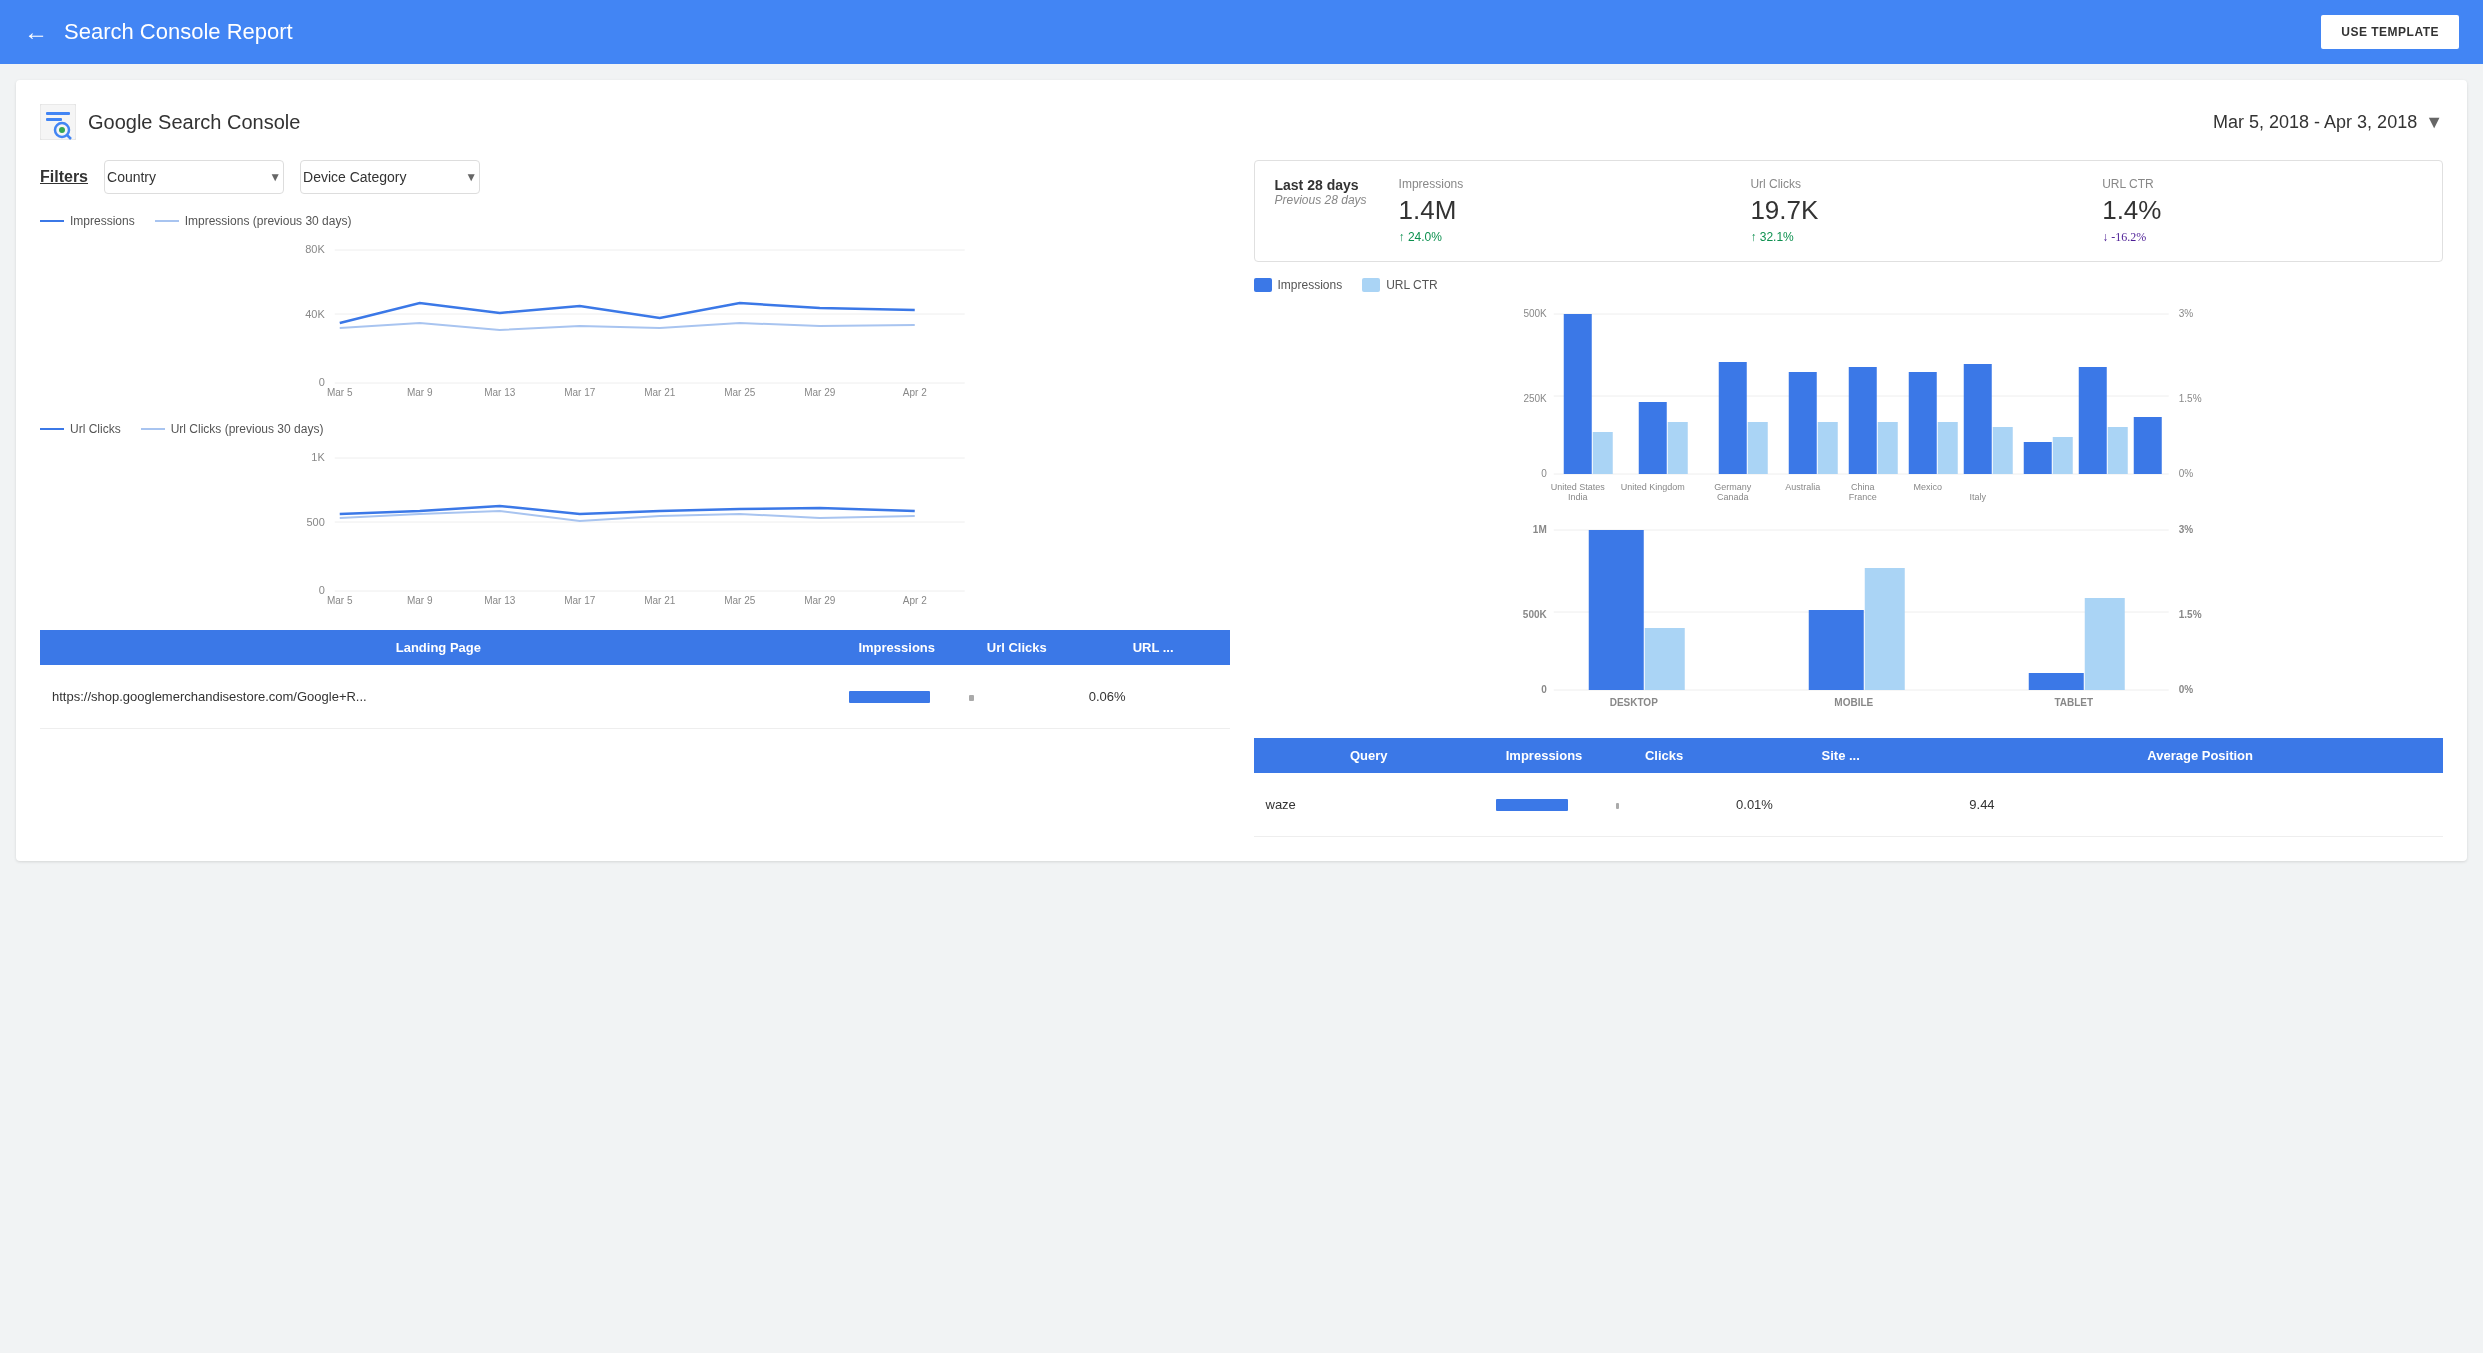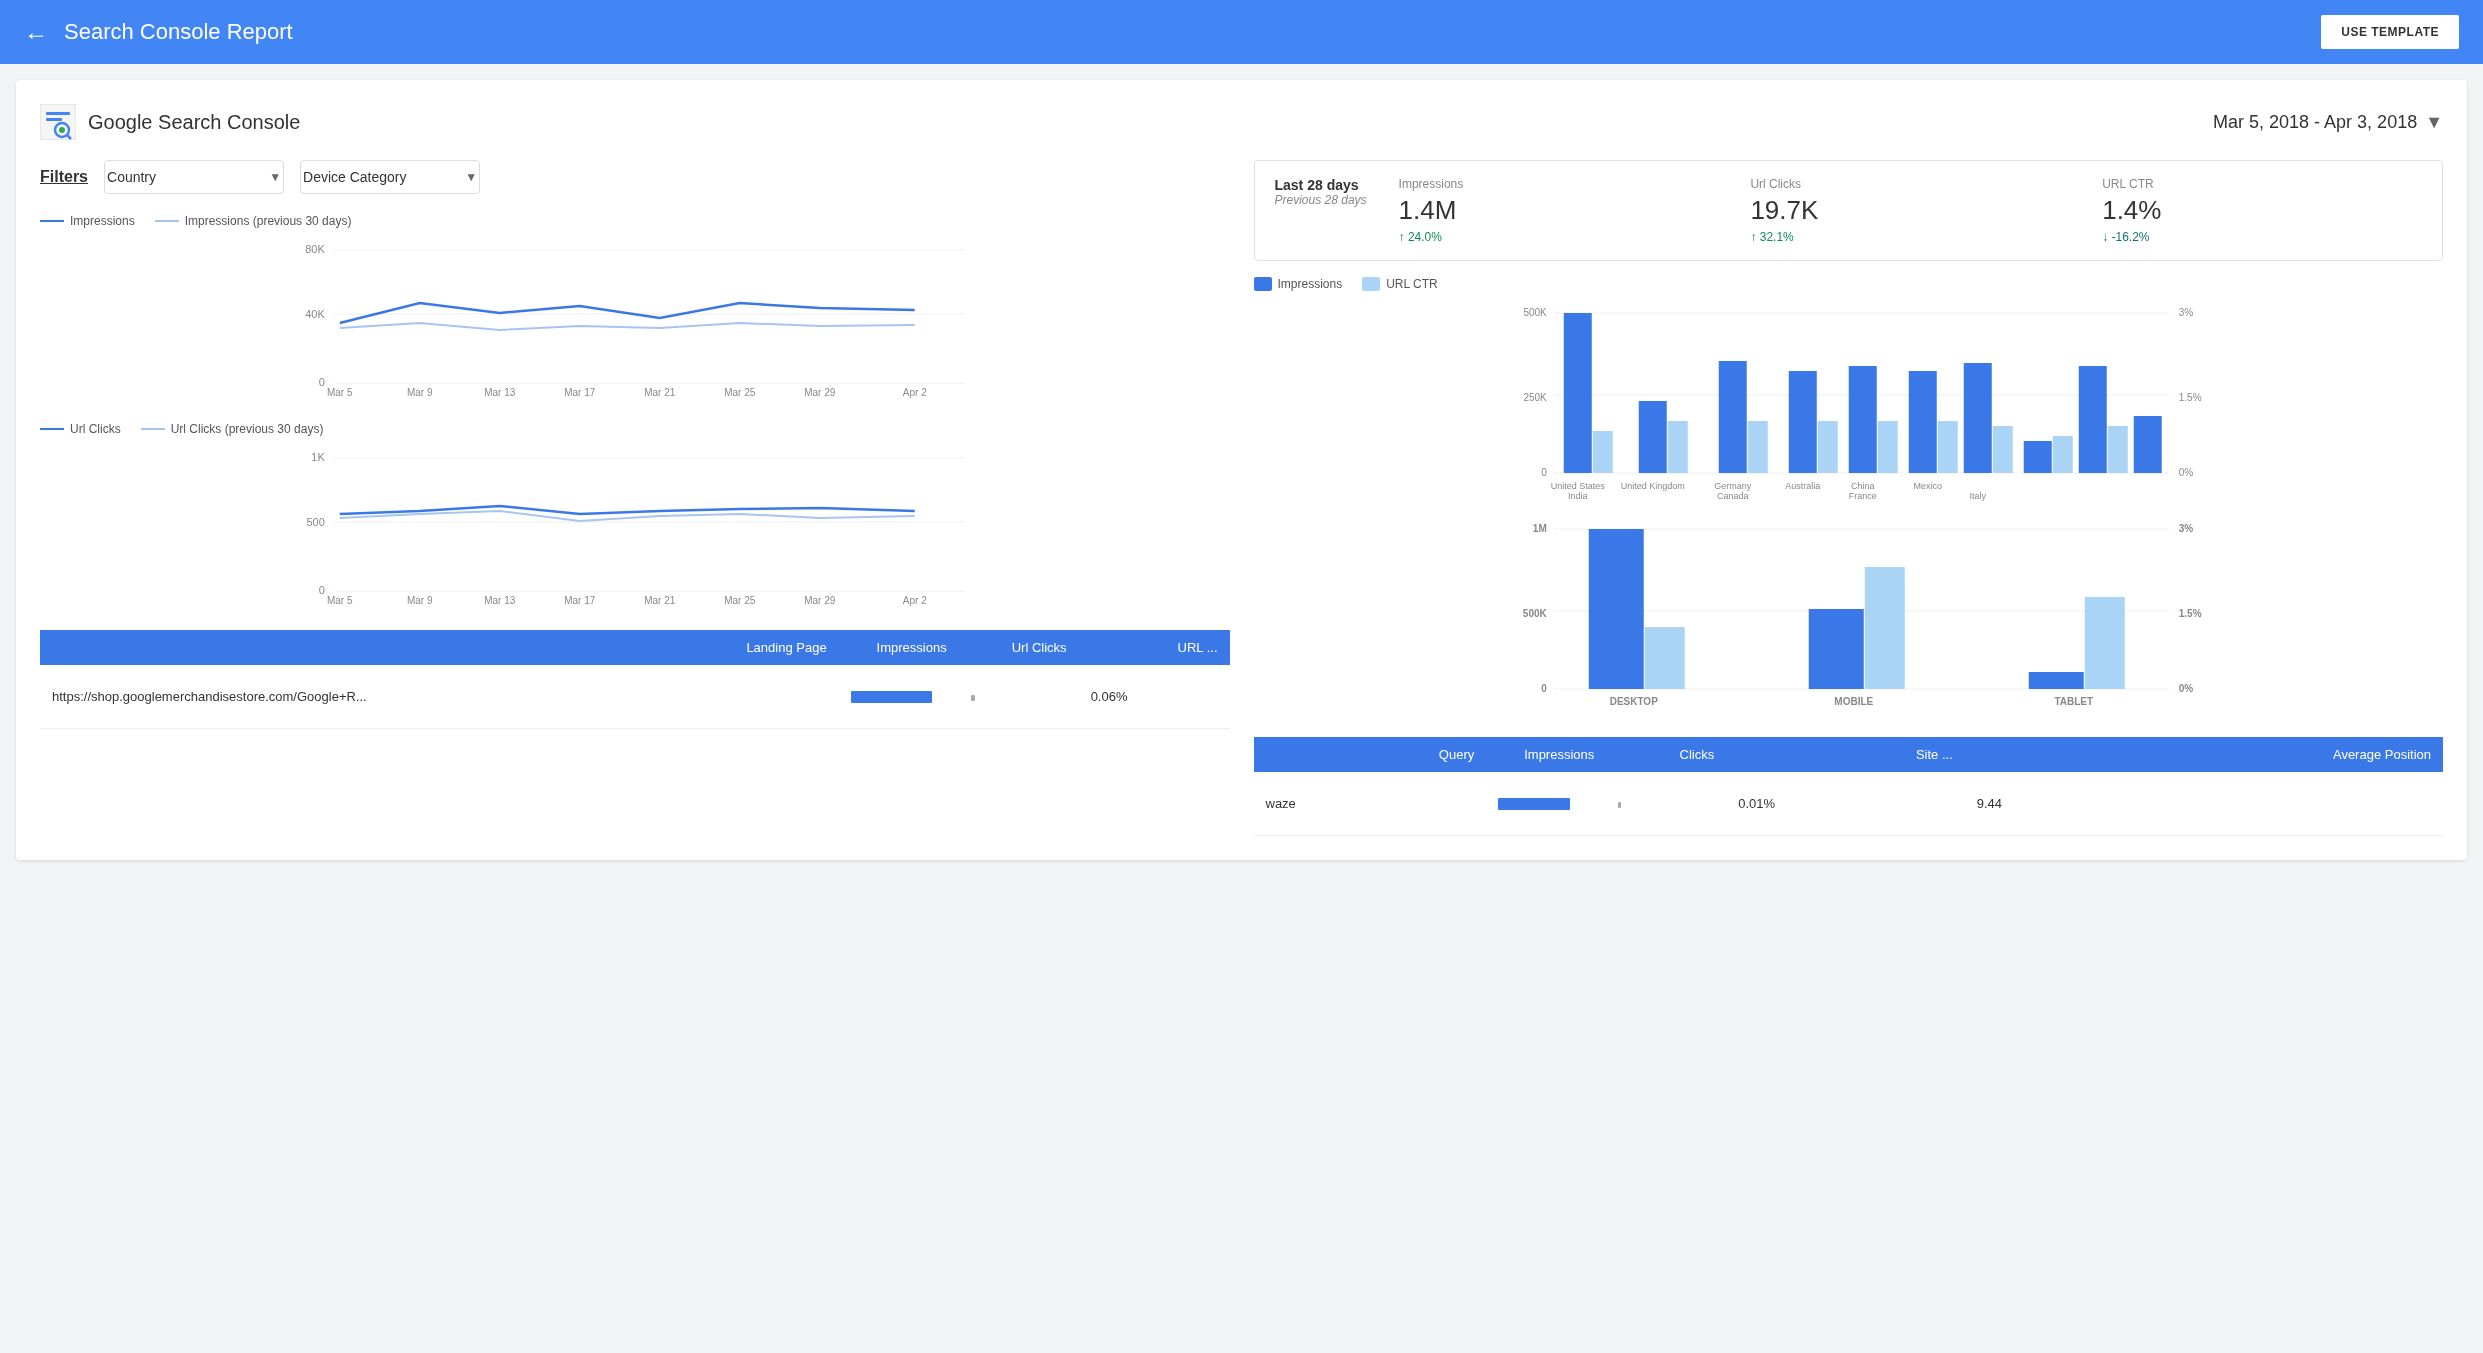--- a/index.html
+++ b/index.html
@@ -161,21 +161,21 @@
     }
     .stats-metric-value {
       font-size: 26px;
       font-weight: 300;
       color: #333;
     }
     .stats-metric-change {
       font-size: 12px;
     }
     .positive { color: #0d904f; }
-    .negative { color: #0f766e; }
+    .negative { color: #4c1d95; font-family: Liberation Serif, serif; }
 
     
     .chart-container {
       margin-bottom: 20px;
     }
     .chart-legend {
       display: flex;
       gap: 20px;
       margin-bottom: 10px;
       font-size: 12px;
@@ -210,22 +210,22 @@
     }
     table {
       width: 100%;
       border-collapse: collapse;
       font-size: 13px;
     }
     th {
       background: #3b78e7;
       color: white;
       padding: 10px 12px;
-      text-align: right;
-      font-weight: 400;
+      text-align: center;
+      font-weight: 700;
       font-size: 13px;
     }
     td {
       padding: 24px 12px;
       border-bottom: 1px solid #eee;
       font-size: 13px;
       color: #333;
     }
     .bar-cell {
       width: 120px;

